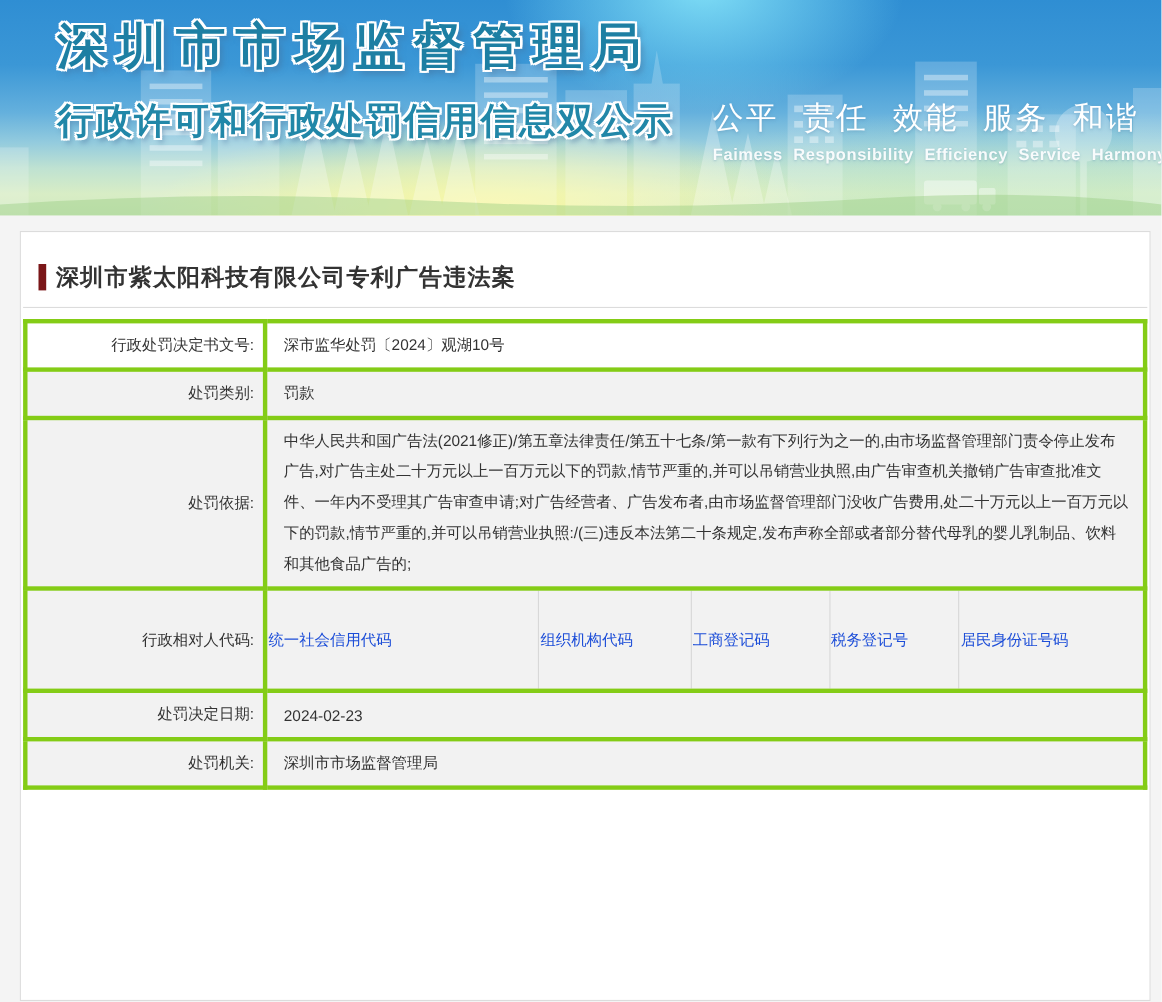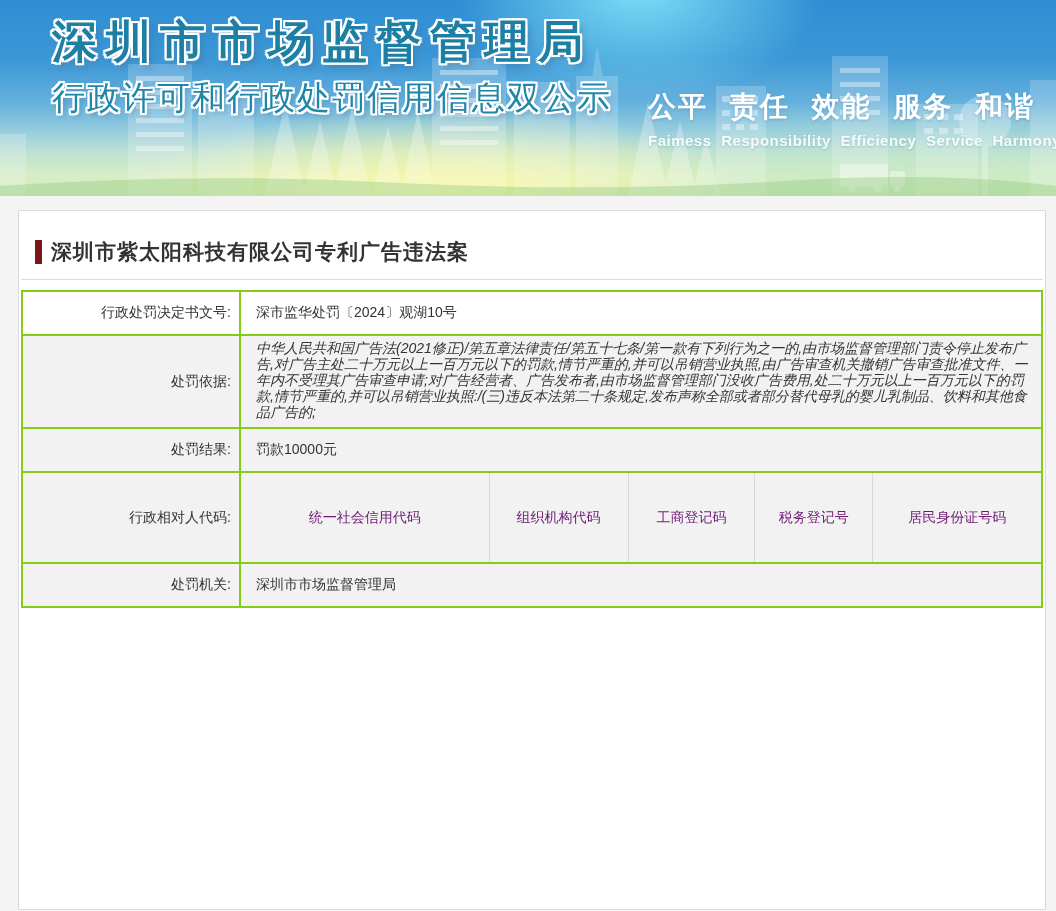--- a/index.html
+++ b/index.html
@@ -26,32 +26,32 @@
     position:absolute; left:52px; top:12px;
     font-size:45px; font-weight:bold; letter-spacing:9px;
     color:#1d7fa3;
     text-shadow:
       -2px -2px 0 #fff, 2px -2px 0 #fff, -2px 2px 0 #fff, 2px 2px 0 #fff,
       -2px 0 0 #fff, 2px 0 0 #fff, 0 -2px 0 #fff, 0 2px 0 #fff,
       4px 5px 6px rgba(70,110,150,.55);
     white-space:nowrap;
   }
   .banner-sub {
-    position:absolute; left:52px; top:76px;
-    font-size:33px; font-weight:normal; letter-spacing:2px;
+    position:absolute; left:52px; top:88px;
+    font-size:33px; font-weight:bold; letter-spacing:2px;
     color:#2187a8;
     text-shadow:
       -2px -2px 0 #fff, 2px -2px 0 #fff, -2px 2px 0 #fff, 2px 2px 0 #fff,
       -2px 0 0 #fff, 2px 0 0 #fff, 0 -2px 0 #fff, 0 2px 0 #fff,
       3px 4px 5px rgba(70,110,150,.5);
     white-space:nowrap;
   }
   .slogan { position:absolute; left:648px; top:88px; width:380px; text-align:center; }
   .slogan-cn {
-    font-size:28px; font-weight:bold; color:#fff;
+    font-size:28px; font-weight:normal; color:#fff;
     letter-spacing:2px; word-spacing:12px; white-space:nowrap;
     text-shadow:0 1px 3px rgba(80,130,170,.45);
   }
   .slogan-en {
     margin-top:6px; font-size:15px; font-weight:bold; color:rgba(255,255,255,.92);
     letter-spacing:.5px; word-spacing:5px; white-space:nowrap;
     text-shadow:0 1px 2px rgba(80,130,170,.35);
   }
 
   
@@ -63,28 +63,28 @@
     padding:28px 2px 20px 2px;
   }
   .case-title-row { display:flex; align-items:center; margin-left:14px; height:26px; }
   .accent-bar { display:inline-block; width:7px; height:24px; background:#7a1618; margin-right:9px; }
   .case-title { font-size:21px; font-weight:bold; color:#333; margin:0; letter-spacing:1px; }
   .title-divider { border:none; border-top:1px solid #dcdcdc; margin:14px 0 10px 0; }
 
   
   table.penalty { width:100%; border-collapse:collapse; table-layout:fixed; }
   table.penalty tr.shade { background:#f2f2f2; }
-  table.penalty td { border:2px solid #84cc16; font-size:14px; color:#333; vertical-align:middle; }
+  table.penalty td { border:4px solid #84cc16; font-size:14px; color:#333; vertical-align:middle; }
   td.lbl { width:218px; text-align:right; padding:6px 8px 6px 4px; height:44px; }
   td.val { text-align:left; padding:6px 12px 6px 15px; }
-  tr.long td.val { line-height:16px; padding:4px 12px 7px 15px;font-style:italic; }
+  tr.long td.val { line-height:28px; padding:4px 12px 7px 15px; }
   td.nested-cell { padding:0; }
 
   table.codes { width:100%; height:89px; border-collapse:collapse; table-layout:fixed; }
-  table.codes td { border:none; font-size:14px; color:#701a75; text-align:center; vertical-align:middle; }
+  table.codes td { border:none; font-size:14px; color:#1d4ed8; text-align:left; vertical-align:middle; }
   table.codes td + td { border-left:1px solid #d8d8d8; }
   table.codes tr.code-vals td { border-top:1px solid #d8d8d8; height:45px; }
   table.codes tr.code-heads td { height:44px; }
   td.c0{width:31%;} td.c1{width:17.4%;} td.c2{width:15.8%;} td.c3{width:14.8%;font-family:Liberation Mono, monospace;} td.c4{width:21%;}
 </style>
 </head>
 <body>
 
 <header class="banner">
   <svg class="skyline" viewBox="0 0 1056 150" preserveAspectRatio="none" aria-hidden="true">
@@ -169,43 +169,47 @@
     <h1 class="case-title">深圳市紫太阳科技有限公司专利广告违法案</h1>
   </div>
   <hr class="title-divider">
 
   <table class="penalty">
     <tbody>
         <tr>
       <td class="lbl">行政处罚决定书文号:</td>
       <td class="val">深市监华处罚〔2024〕观湖10号</td>
     </tr>
+    <tr class="shade">
+      <td class="lbl">处罚类别:</td>
+      <td class="val">罚款</td>
+    </tr>
     <tr class="shade long">
       <td class="lbl">处罚依据:</td>
       <td class="val">中华人民共和国广告法(2021修正)/第五章法律责任/第五十七条/第一款有下列行为之一的,由市场监督管理部门责令停止发布广告,对广告主处二十万元以上一百万元以下的罚款,情节严重的,并可以吊销营业执照,由广告审查机关撤销广告审查批准文件、一年内不受理其广告审查申请;对广告经营者、广告发布者,由市场监督管理部门没收广告费用,处二十万元以上一百万元以下的罚款,情节严重的,并可以吊销营业执照:/(三)违反本法第二十条规定,发布声称全部或者部分替代母乳的婴儿乳制品、饮料和其他食品广告的;</td>
-    </tr>
-    <tr class="shade">
-      <td class="lbl">处罚结果:</td>
-      <td class="val">罚款10000元</td>
     </tr>
     <tr class="shade">
       <td class="lbl">行政相对人代码:</td>
       <td class="val nested-cell">
         <table class="codes">
           <tbody>
                 <tr class="code-heads">
             <td class="c0">统一社会信用代码</td>
             <td class="c1">组织机构代码</td>
             <td class="c2">工商登记码</td>
             <td class="c3">税务登记号</td>
             <td class="c4">居民身份证号码</td>
           </tr>
         </tbody>
             </table>
       </td>
     </tr>
     <tr class="shade">
+      <td class="lbl">处罚决定日期:</td>
+      <td class="val">2024-02-23</td>
+    </tr>
+    <tr class="shade">
       <td class="lbl">处罚机关:</td>
       <td class="val">深圳市市场监督管理局</td>
     </tr>
   </tbody>
     </table>
 </main>
 
 </body></html>

